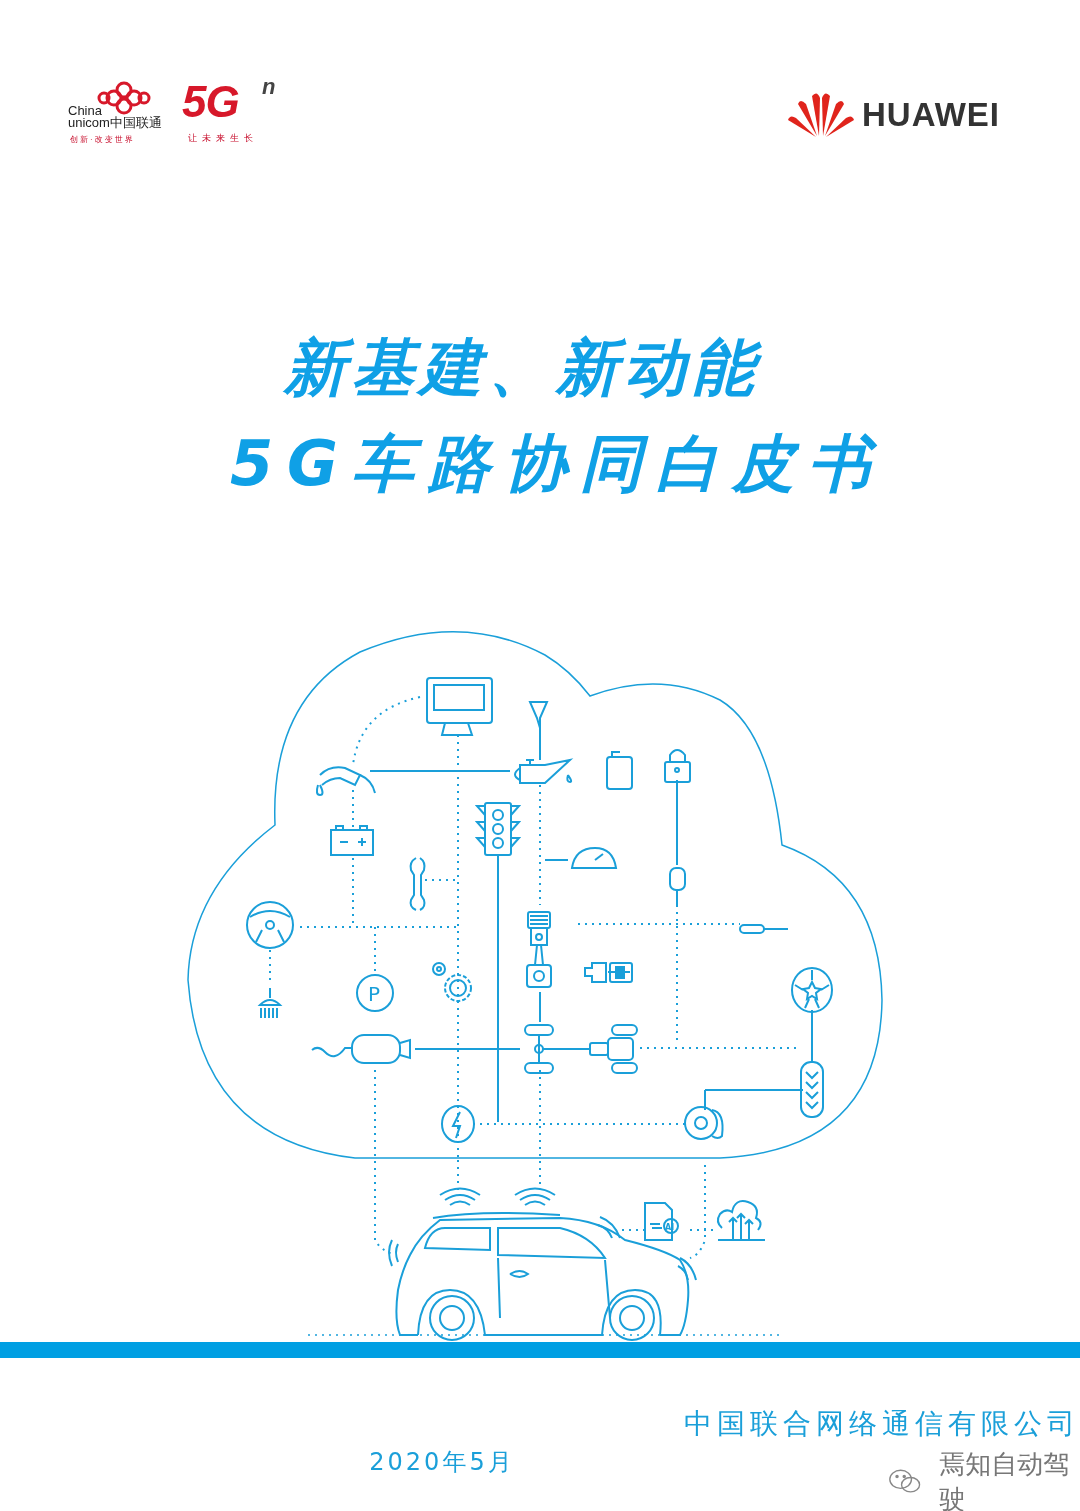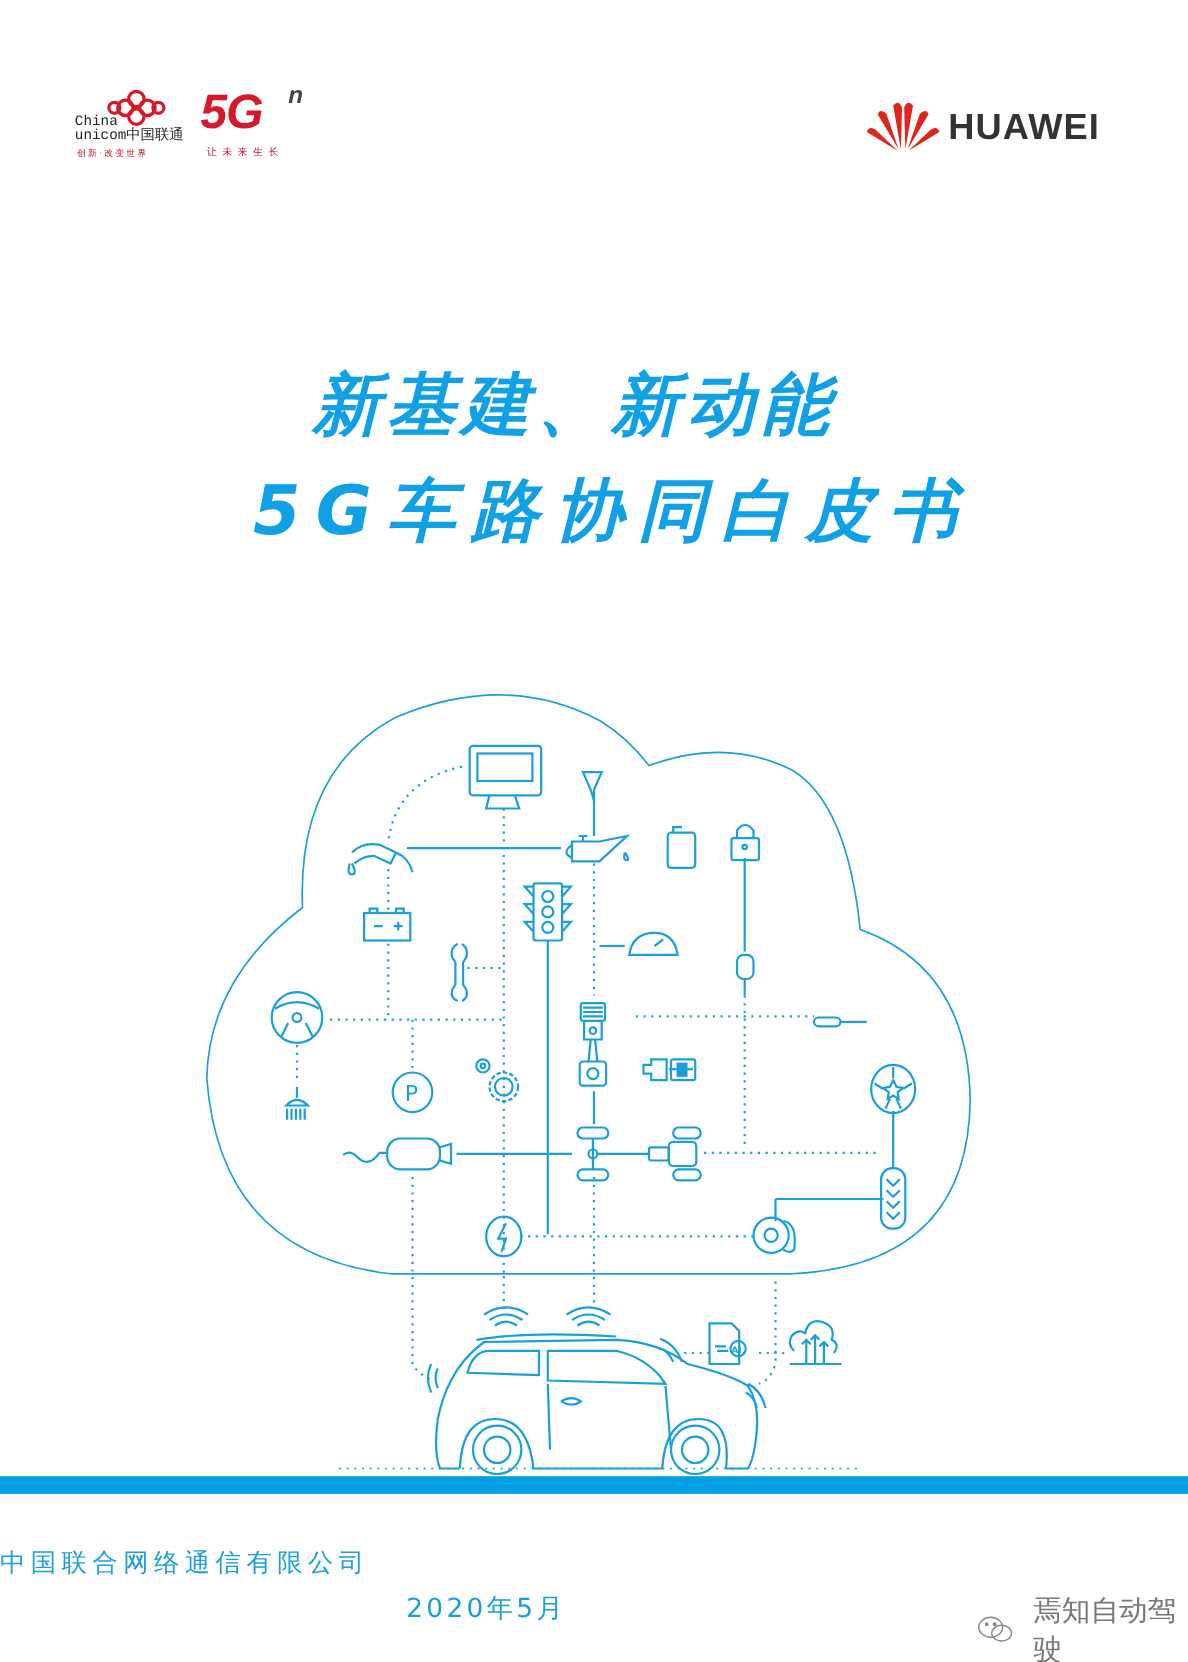--- a/index.html
+++ b/index.html
@@ -1,31 +1,31 @@
 <!DOCTYPE html>
 <html><head>
 <meta charset="utf-8">
 <style>
   html,body{margin:0;padding:0;background:#fff;}
   body{width:1080px;height:1511px;position:relative;overflow:hidden;font-family:"DejaVu Sans",sans-serif;}
   .abs{position:absolute;}
   #unicom-logo{left:68px;top:78px;width:105px;height:70px;}
-  #unicom-en{left:68px;top:105px;font-family:Liberation Mono, monospace;font-size:13px;line-height:12px;color:#222;}
+  #unicom-en{left:68px;top:105px;font-family:Liberation Sans, sans-serif;font-size:13px;line-height:12px;color:#222;}
   #unicom-slogan{left:70px;top:134px;font-size:8px;color:#c8102e;letter-spacing:2px;font-family:Liberation Serif, serif;}
   #fiveg{left:182px;top:80px;font-family:"Liberation Sans",sans-serif;font-weight:bold;font-style:italic;font-size:44px;color:#d7182a;line-height:44px;letter-spacing:-1px;}
   #fiveg-n{left:262px;top:74px;font-family:"Liberation Sans",sans-serif;font-weight:bold;font-style:italic;font-size:22px;color:#444;}
   #fiveg-slogan{left:188px;top:132px;font-size:9px;color:#c8102e;letter-spacing:5px;}
   #huawei-text{left:862px;top:97px;font-family:"Liberation Sans",sans-serif;font-weight:bold;font-size:33px;color:#333;letter-spacing:1px;line-height:36px;}
   #huawei-flower{left:786px;top:90px;width:70px;height:48px;}
   .title{left:0;width:1044px;text-align:center;color:#0fa0e6;font-weight:bold;font-style:italic;font-family:"DejaVu Sans",sans-serif;}
   #title1{top:326px;font-size:62px;letter-spacing:6px;}
   #title2{top:422px;font-size:62px;letter-spacing:14px;padding-left:35px;}
   #illus{left:180px;top:630px;width:720px;height:720px;}
   #bar{left:0;top:1342px;width:1080px;height:16px;background:#009fe3;}
-  #company{left:0;width:1080px;top:1405px;text-align:left;font-size:23px;color:#1a9fd9;letter-spacing:5px;}
+  #company{left:0;width:1080px;top:1405px;text-align:right;font-size:28px;color:#1a9fd9;letter-spacing:5px;}
   #date{left:0;width:884px;top:1446px;text-align:center;font-size:24px;color:#1a9fd9;letter-spacing:3px;}
   #watermark{left:888px;top:1447px;font-size:26px;color:#777;display:flex;align-items:center;gap:17px;}
 </style>
 </head>
 <body>
 
 <svg id="unicom-logo" class="abs" viewBox="0 0 105 70">
   <g fill="none" stroke="#d7182a" stroke-width="3">
     <circle cx="56" cy="12" r="7"></circle>
       <circle cx="66" cy="20" r="7"></circle>

